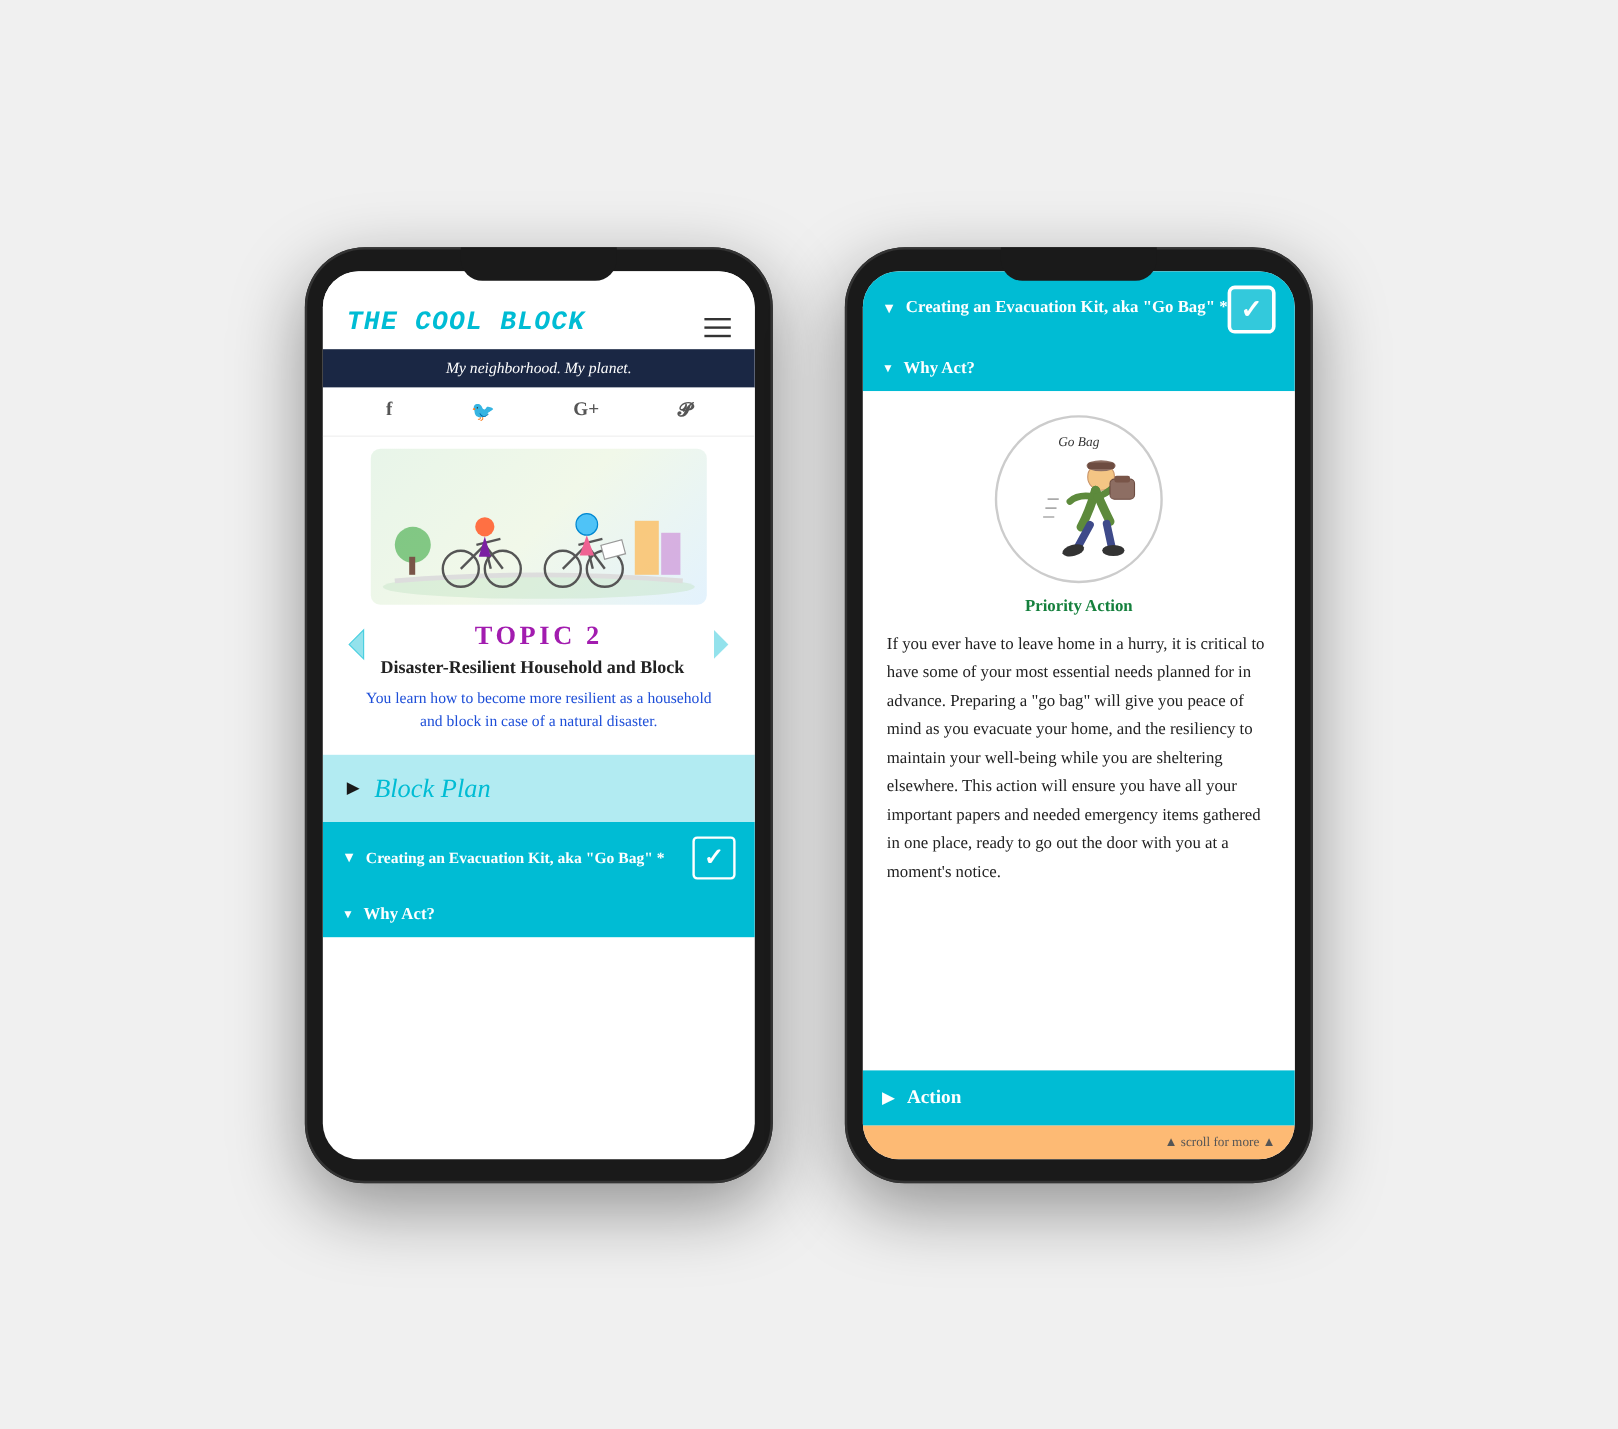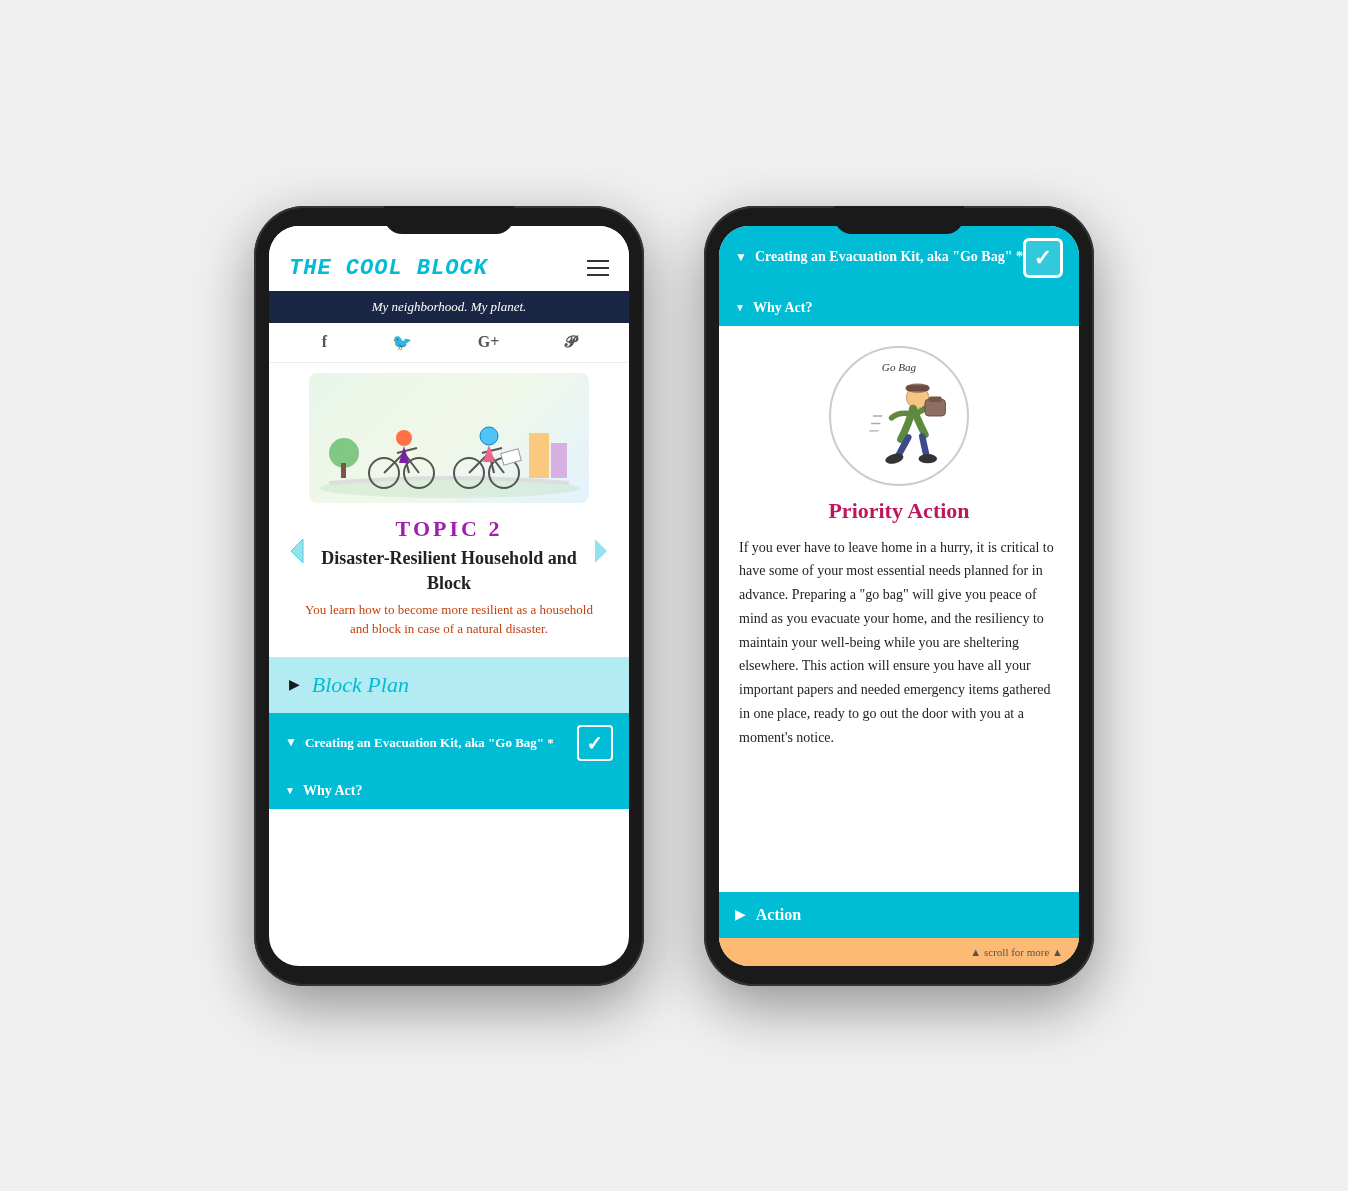--- a/index.html
+++ b/index.html
@@ -61,21 +61,21 @@
       display: flex;
       flex-direction: column;
     }
 
     
     .phone1-header {
       background: white;
       padding: 30px 20px 10px;
       display: flex;
       justify-content: space-between;
-      align-items: center;
+      align-items: flex-end;
     }
 
     .phone1-title {
       font-family: 'Courier New', monospace;
       color: #00bcd4;
       font-size: 22px;
       font-weight: bold;
       letter-spacing: 1px;
       font-style: italic;
     }
@@ -142,32 +142,32 @@
       font-size: 22px;
       font-weight: bold;
       letter-spacing: 3px;
       color: #a21caf;
       margin-top: 8px;
       text-transform: uppercase;
     }
 
     .topic-subtitle {
       font-family: 'Georgia', serif;
-      font-size: 18px;
+      font-size: 15px;
       font-weight: bold;
       color: #222;
-      text-align: center;
+      text-align: left;
       line-height: 1.4;
       margin: 4px 0;
     }
 
     .topic-description {
       font-size: 13px;
       text-align: center;
-      color: #c2410c;
+      color: #1d4ed8;
       line-height: 1.5;
       padding: 0 10px;
       margin-bottom: 8px;
     }
 
     .arrow-btn {
       color: #00bcd4;
       font-size: 24px;
       cursor: pointer;
       background: none;
@@ -328,23 +328,23 @@
       align-items: center;
       justify-content: center;
       margin-bottom: 12px;
       background: white;
       position: relative;
       overflow: hidden;
     }
 
     .priority-action-title {
       font-family: Georgia, serif;
-      font-size: 22px;
-      font-weight: bold;
-      color: #be185d;
+      font-size: 14px;
+      font-weight: bold;
+      color: #15803d;
       margin-bottom: 12px;
     }
 
     .priority-action-text {
       font-size: 14px;
       color: #222;
       line-height: 1.7;
       text-align: left;
     }
 

